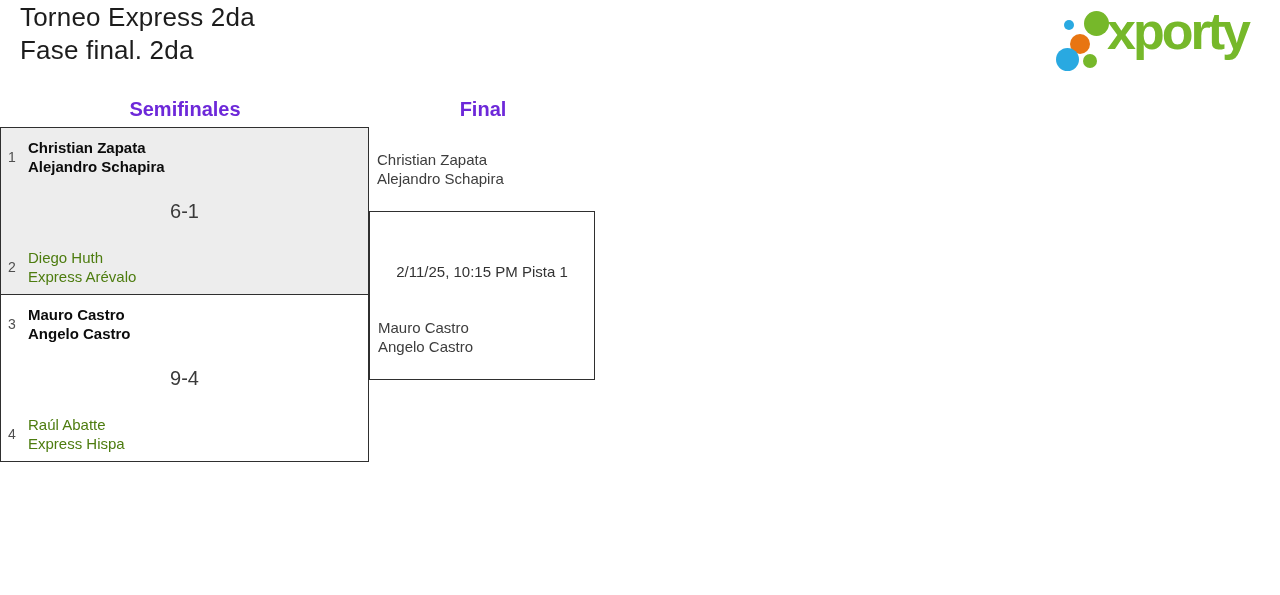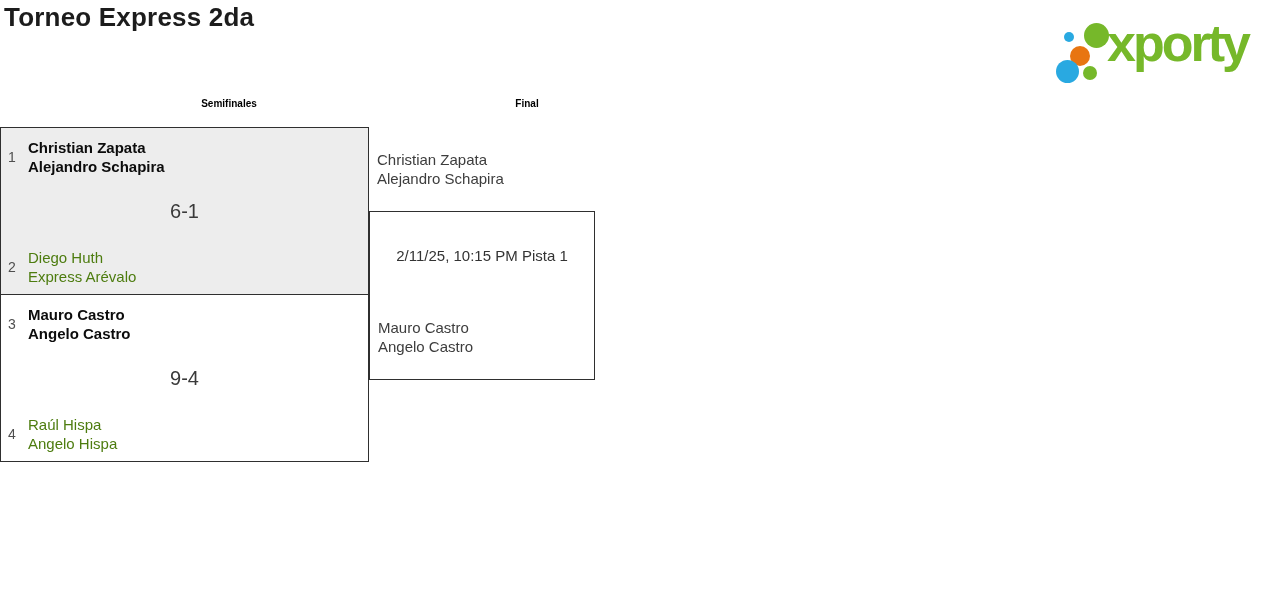--- a/index.html
+++ b/index.html
@@ -4,42 +4,41 @@
 <style>
   html,body{margin:0;padding:0;}
   body{
     width:1280px;height:595px;position:relative;overflow:hidden;
     background:#ffffff;
     font-family:"Liberation Sans", sans-serif;
     --green:#76b82a; --blue:#29a9e1; --orange:#e87511;
   }
   
   .page-title{
-    position:absolute;left:4px;top:1px;
-    font-size:26px;line-height:33px;font-weight:700;
+    position:absolute;left:20px;top:1px;
+    font-size:26px;line-height:33px;font-weight:400;
     color:#1c1c1c;letter-spacing:.2px;
   }
   
-  .logo{position:absolute;left:1056px;top:20px;width:224px;height:68px;}
+  .logo{position:absolute;left:1056px;top:8px;width:224px;height:68px;}
   .dot{position:absolute;border-radius:50%;}
   .dot.blue-sm {left:8px; top:12px;width:10px;height:10px;background:var(--blue);}
   .dot.green-lg{left:28px;top:3px; width:25px;height:25px;background:var(--green);}
   .dot.orange-md{left:14px;top:26px;width:20px;height:20px;background:var(--orange);}
   .dot.blue-lg {left:0px; top:40px;width:23px;height:23px;background:var(--blue);}
   .dot.green-sm{left:27px;top:46px;width:14px;height:14px;background:var(--green);}
   .logo-text{
     position:absolute;left:51px;top:-7px;
     font-size:52px;font-weight:700;letter-spacing:-3px;
     color:var(--green);
   }
   
   .round-label{
-    position:absolute;top:98px;font-size:10px;font-weight:700;color:#000000;
+    position:absolute;top:98px;font-size:20px;font-weight:700;color:#6d28d9;
     text-align:center;
-    padding-left:44px;
   }
   .round-label.semis{left:0;width:370px;}
   .round-label.final{left:370px;width:226px;}
   
   .match{
     position:absolute;left:0;width:369px;height:168px;
     border:1px solid #2f2f2f;box-sizing:border-box;background:#fff;
   }
   .match.m1{top:127px;background:#ededed;}
   .match.m2{top:294px;}
@@ -52,32 +51,33 @@
   .score{
     position:absolute;left:0;right:0;top:74px;text-align:center;
     font-size:20px;line-height:19px;color:#3a3a3a;
   }
   
   .final-box{
     position:absolute;left:369px;top:211px;width:226px;height:169px;
     border:1px solid #2f2f2f;box-sizing:border-box;background:#fff;
   }
   .final-schedule{
-    position:absolute;left:0;right:0;top:34px;text-align:center;
+    position:absolute;left:0;right:0;top:50px;text-align:center;
     font-size:15px;line-height:19px;color:#333;
   }
   .final-team{font-size:15px;line-height:19px;color:#3d3d3d;}
   .final-team.team1{position:absolute;left:377px;top:150px;}
   .final-team.team2{position:absolute;left:8px;top:106px;}
 </style>
 </head>
 <body style="--green: #76b82a; --blue: #29a9e1; --orange: #e87511;">
 
 <div class="page-title">
   <div>Torneo Express 2da</div>
+  <div>Fase final. 2da</div>
 </div>
 
 <div class="logo">
   <span class="dot blue-sm"></span>
   <span class="dot green-lg"></span>
   <span class="dot orange-md"></span>
   <span class="dot blue-lg"></span>
   <span class="dot green-sm"></span>
   <span class="logo-text">xporty</span>
 </div>
@@ -108,22 +108,22 @@
     <span class="seed">3</span>
     <div class="players winner">
       <div>Mauro Castro</div>
       <div>Angelo Castro</div>
     </div>
   </div>
   <div class="score">9-4</div>
   <div class="team pos-bottom">
     <span class="seed">4</span>
     <div class="players">
-      <div>Raúl Hispa</div>
-      <div>Angelo Hispa</div>
+      <div>Raúl Abatte</div>
+      <div>Express Hispa</div>
     </div>
   </div>
 </div>
 
 <div class="final-team team1">
   <div>Christian Zapata</div>
   <div>Alejandro Schapira</div>
 </div>
 
 <div class="final-box">

